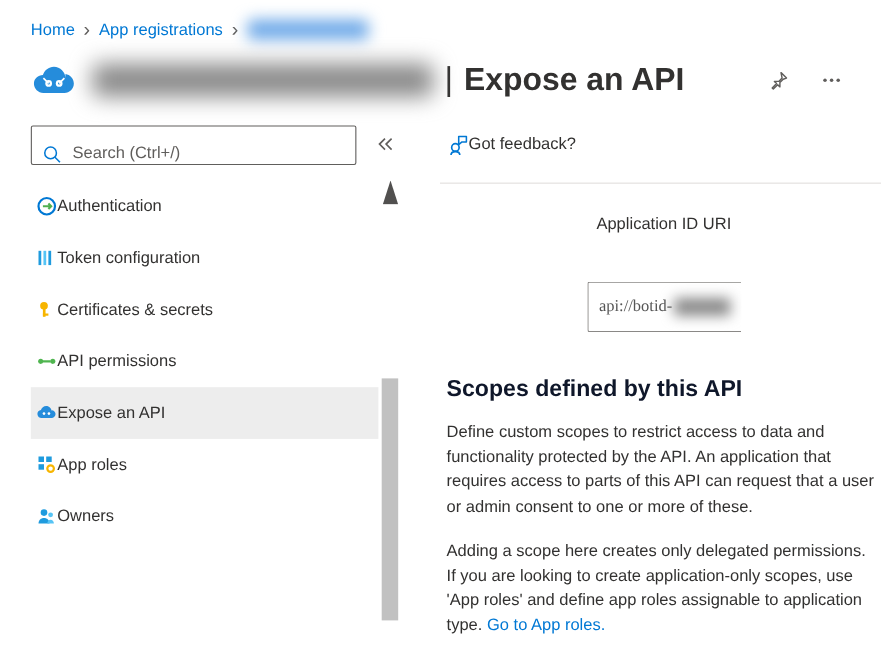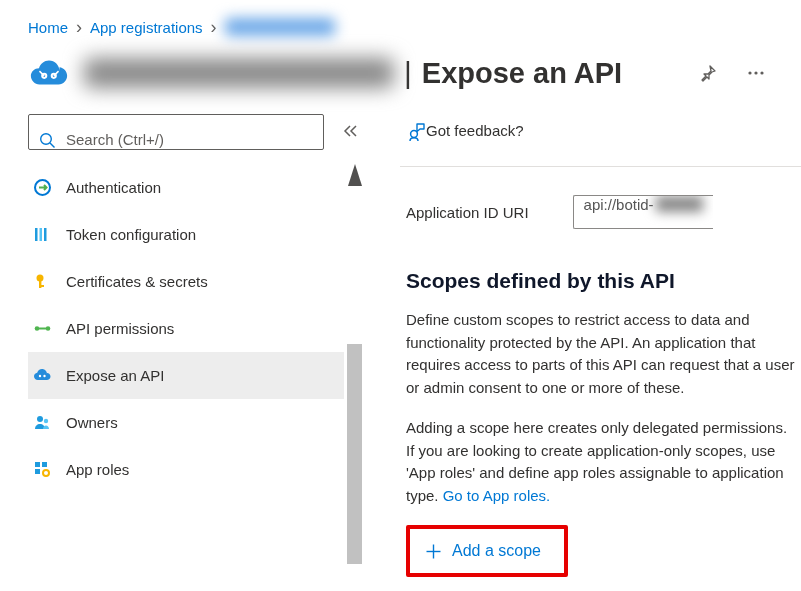--- a/index.html
+++ b/index.html
@@ -120,21 +120,21 @@
     position:absolute;
     right:0; top:0;
     width:14px; height:22px;
     background:#323130;
     clip-path: polygon(0 100%, 100% 100%, 50% 0);
     opacity:0.85;
   }
   .nav-item {
     display:flex;
     align-items:center;
-    gap:14px;
+    gap:0;
     height:47px;
     padding: 0 8px 0 4px;
     cursor:pointer;
     font-size:15px;
     color:#323130;
   }
   .nav-item.active { background:#ededed; }
   .nav-icon {
     width:20px; height:20px;
     display:flex; align-items:center; justify-content:center;
@@ -166,35 +166,37 @@
   .content hr {
     border:none;
     border-top:1px solid #e1dfdd;
     margin: 18px 0 28px -6px;
   }
   .field-row {
     display:flex;
     align-items:center;
     gap:44px;
     margin-bottom: 40px;
+    flex-direction: column;
   }
   .field-label { font-size:15px; color:#323130; }
   .field-input {
     border:1px solid #8a8886;
     border-right:none;
     border-radius:2px 0 0 2px;
-    height:34px;
+    height:46px;
     padding:0 10px;
     width:140px;
     display:flex;
-    align-items:flex-start;
+    align-items:center;
     font-size:15px;
     color:#555;
     overflow:hidden;
     background:#fff;
+    font-family:Liberation Serif, serif;
   }
   .field-input .blur-end {
     display:inline-block;
     width:60px; height:16px;
     background:#888;
     filter:blur(6px);
     margin-left:2px;
   }
 
   .section-h {
@@ -336,38 +338,38 @@
               <path d="M14 8c0-2.7-2.2-5-5-5-2.3 0-4.2 1.6-4.8 3.7C2.3 7 1 8.5 1 10.3 1 12.4 2.7 14 4.8 14h9c2 0 3.7-1.6 3.7-3.6 0-1.9-1.5-3.4-3.5-3.5z" fill="#258cdb"></path>
               <circle cx="7" cy="10" r="1.2" fill="#fff"></circle>
               <circle cx="11.5" cy="10" r="1.2" fill="#fff"></circle>
             </svg>
         </span>
         <span>Expose an API</span>
       </div>
       <div class="nav-item">
         <span class="nav-icon">
           <svg width="19" height="19" viewBox="0 0 19 19">
+              <rect x="2" y="2" width="5" height="5" fill="#1f9bde"></rect>
+              <rect x="9" y="2" width="5" height="5" fill="#1f9bde"></rect>
+              <rect x="2" y="9" width="5" height="5" fill="#1f9bde"></rect>
+              <circle cx="13" cy="13" r="3" fill="none" stroke="#f7b500" stroke-width="2"></circle>
+            </svg>
+        </span>
+        <span>App roles</span>
+      </div>
+      <div class="nav-item">
+        <span class="nav-icon">
+          <svg width="19" height="19" viewBox="0 0 19 19">
               <circle cx="7" cy="6" r="3" fill="#1f9bde"></circle>
               <path d="M2 16c0-3 2.2-5 5-5s5 2 5 5z" fill="#1f9bde"></path>
               <circle cx="13" cy="8" r="2.2" fill="#56c4f5"></circle>
               <path d="M10 16c0-2 1.5-3.5 3-3.5s3 1.5 3 3.5z" fill="#56c4f5"></path>
             </svg>
         </span>
         <span>Owners</span>
-      </div>
-      <div class="nav-item">
-        <span class="nav-icon">
-          <svg width="19" height="19" viewBox="0 0 19 19">
-              <rect x="2" y="2" width="5" height="5" fill="#1f9bde"></rect>
-              <rect x="9" y="2" width="5" height="5" fill="#1f9bde"></rect>
-              <rect x="2" y="9" width="5" height="5" fill="#1f9bde"></rect>
-              <circle cx="13" cy="13" r="3" fill="none" stroke="#f7b500" stroke-width="2"></circle>
-            </svg>
-        </span>
-        <span>App roles</span>
       </div>
     </div>
 
     <div class="scroll-thumb"></div>
   </div>
 
   <div class="content">
     <div class="feedback">
       <svg width="20" height="20" viewBox="0 0 20 20">
         <circle cx="8" cy="12" r="3.4" fill="none" stroke="#0078d4" stroke-width="1.5"></circle>

